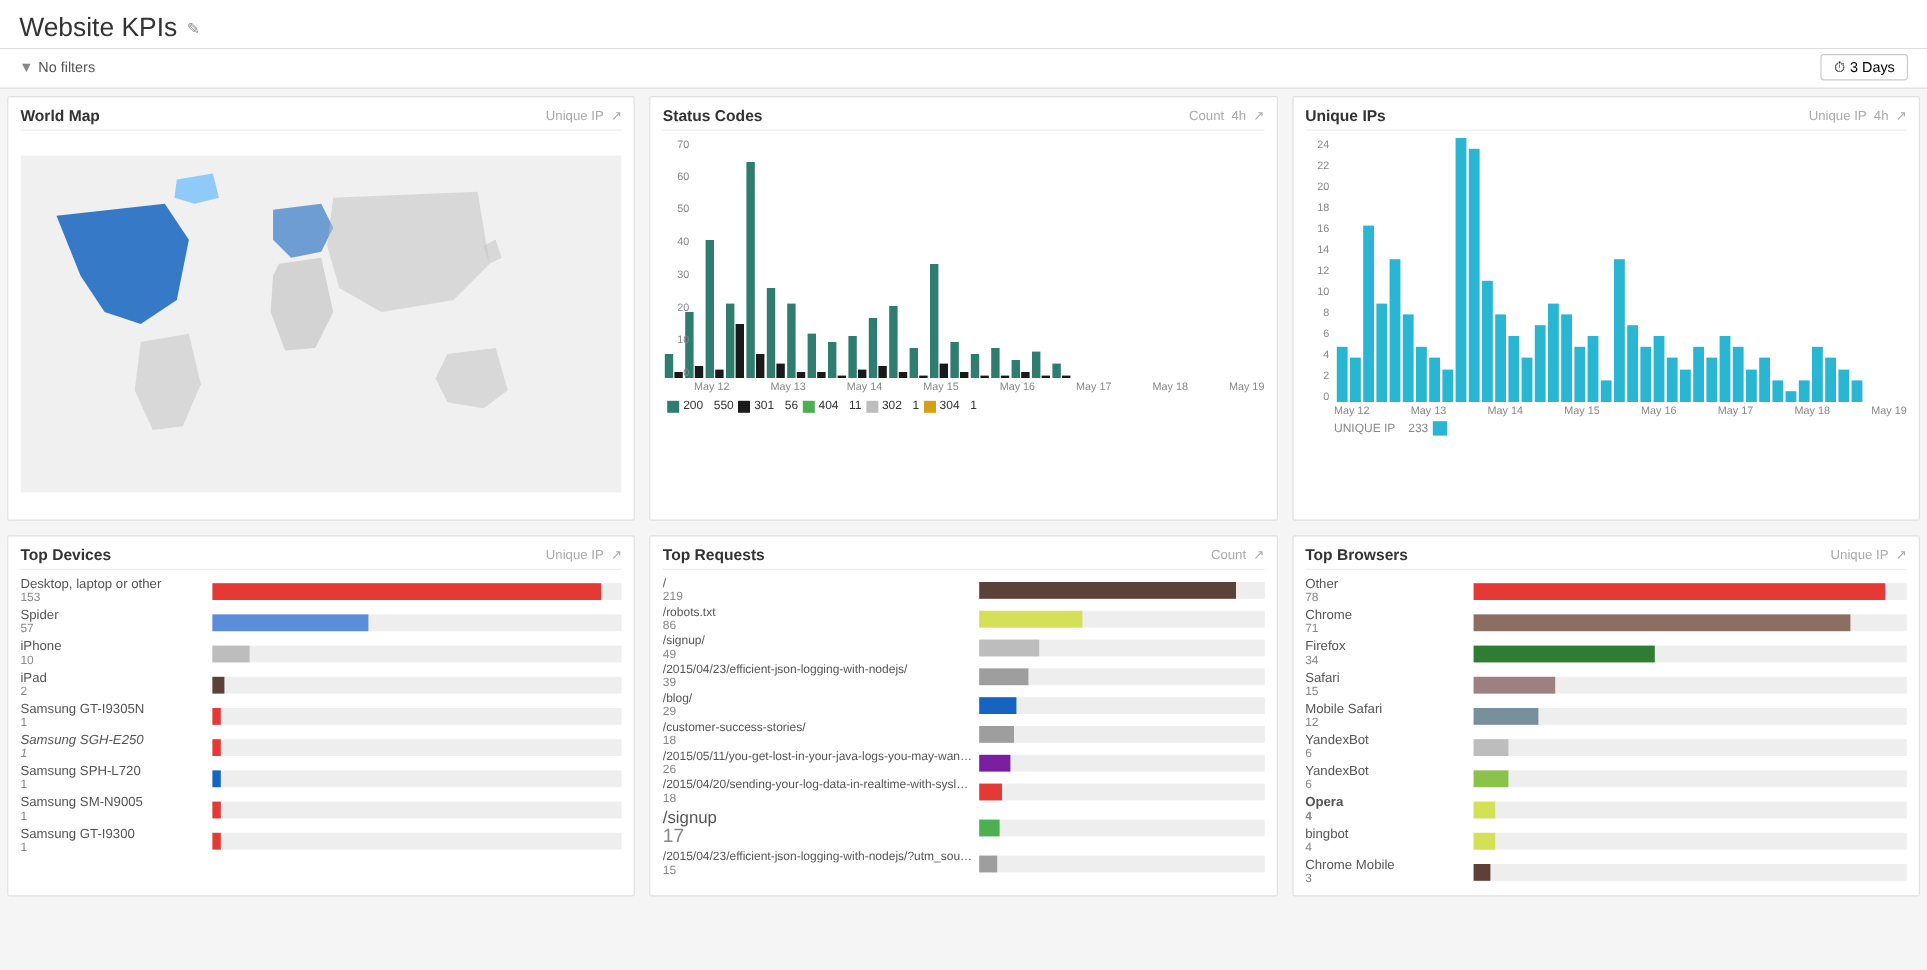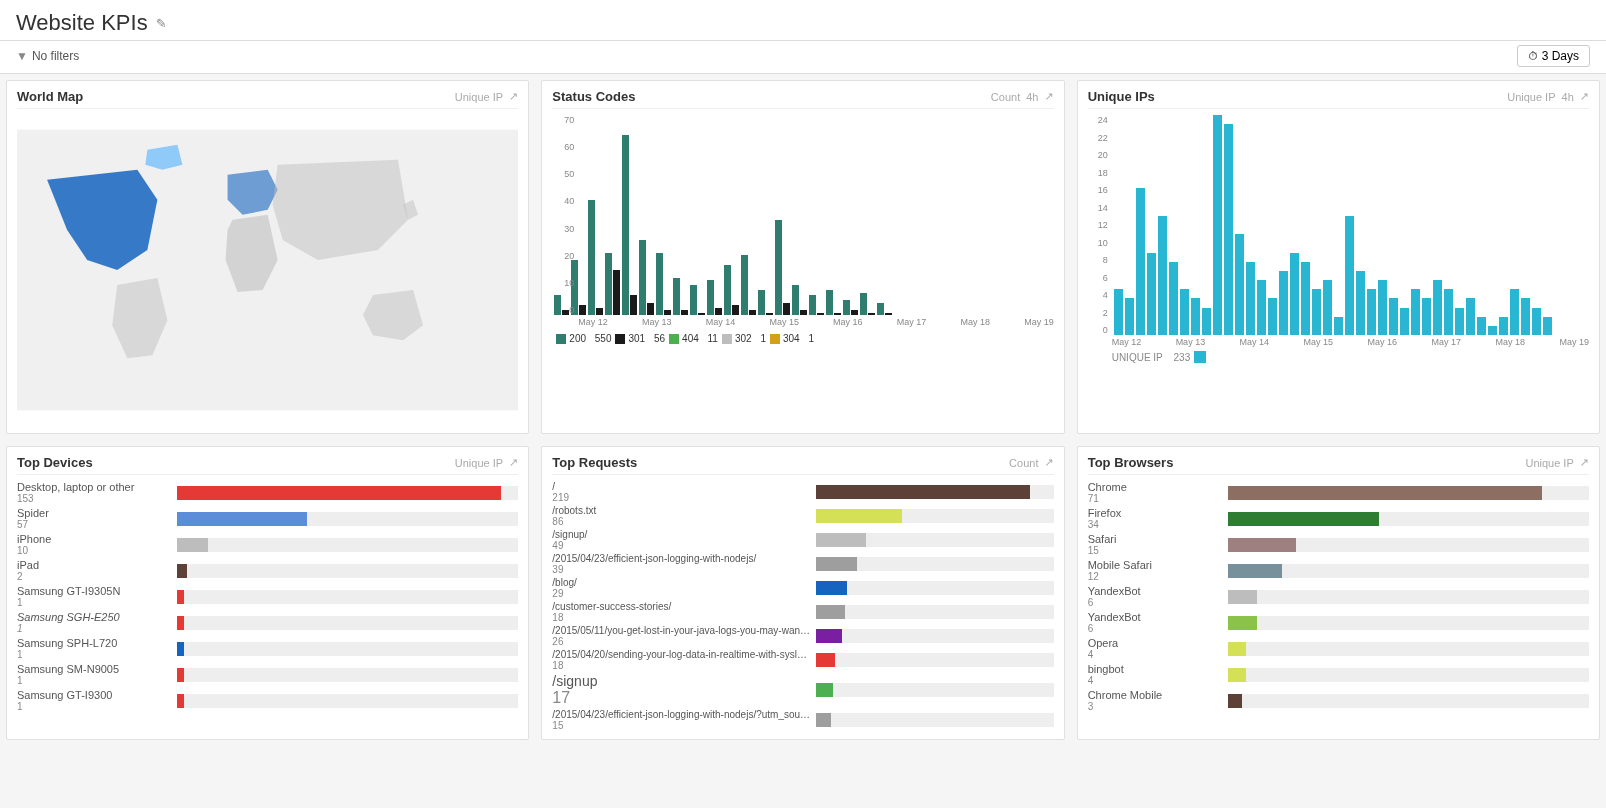--- a/index.html
+++ b/index.html
@@ -504,20 +504,29 @@
     <div class="panel-header">
       <span class="panel-title">Top Browsers</span>
       <div class="panel-meta">
         <span class="meta-label">Unique IP</span>
         <span class="share-icon">↗</span>
       </div>
     </div>
     <div class="h-bar-list" id="browsers-list">
         <div class="h-bar-item">
     <div class="h-bar-label" style="width:140px;">
+      <div class="h-bar-name">Other</div>
+      <div class="h-bar-count">78</div>
+    </div>
+    <div style="flex:1;background:#eee;height:14px;">
+      <div style="width:95%;background:#e53935;height:14px;"></div>
+    </div>
+  </div>
+        <div class="h-bar-item">
+    <div class="h-bar-label" style="width:140px;">
       <div class="h-bar-name">Chrome</div>
       <div class="h-bar-count">71</div>
     </div>
     <div style="flex:1;background:#eee;height:14px;">
       <div style="width:87%;background:#8d6e63;height:14px;"></div>
     </div>
   </div>
         <div class="h-bar-item">
     <div class="h-bar-label" style="width:140px;">
       <div class="h-bar-name">Firefox</div>
@@ -557,21 +566,21 @@
         <div class="h-bar-item">
     <div class="h-bar-label" style="width:140px;">
       <div class="h-bar-name">YandexBot</div>
       <div class="h-bar-count">6</div>
     </div>
     <div style="flex:1;background:#eee;height:14px;">
       <div style="width:8%;background:#8bc34a;height:14px;"></div>
     </div>
   </div>
         <div class="h-bar-item">
-    <div class="h-bar-label" style="width:140px;">
+    <div class="h-bar-label" style="width:140px;font-weight:bold;">
       <div class="h-bar-name">Opera</div>
       <div class="h-bar-count">4</div>
     </div>
     <div style="flex:1;background:#eee;height:14px;">
       <div style="width:5%;background:#d4e157;height:14px;"></div>
     </div>
   </div>
         <div class="h-bar-item">
     <div class="h-bar-label" style="width:140px;">
       <div class="h-bar-name">bingbot</div>

